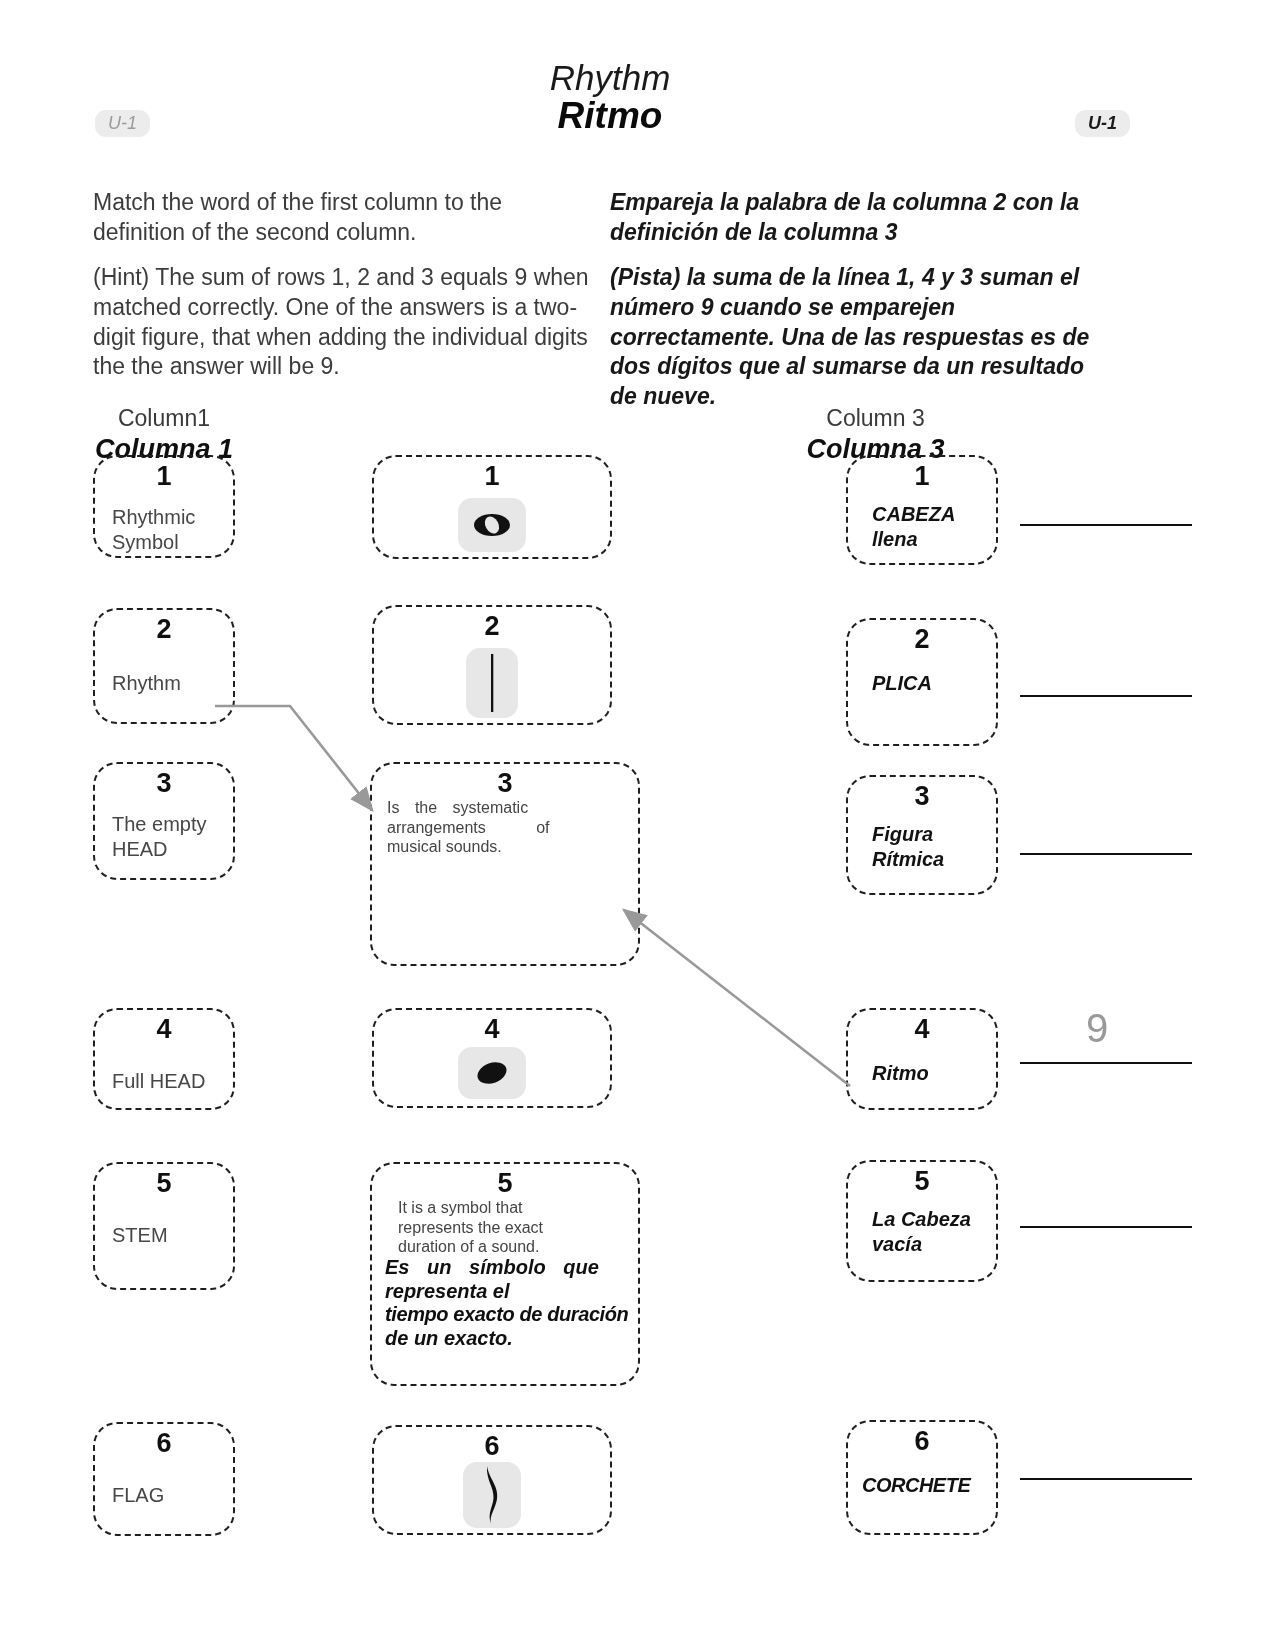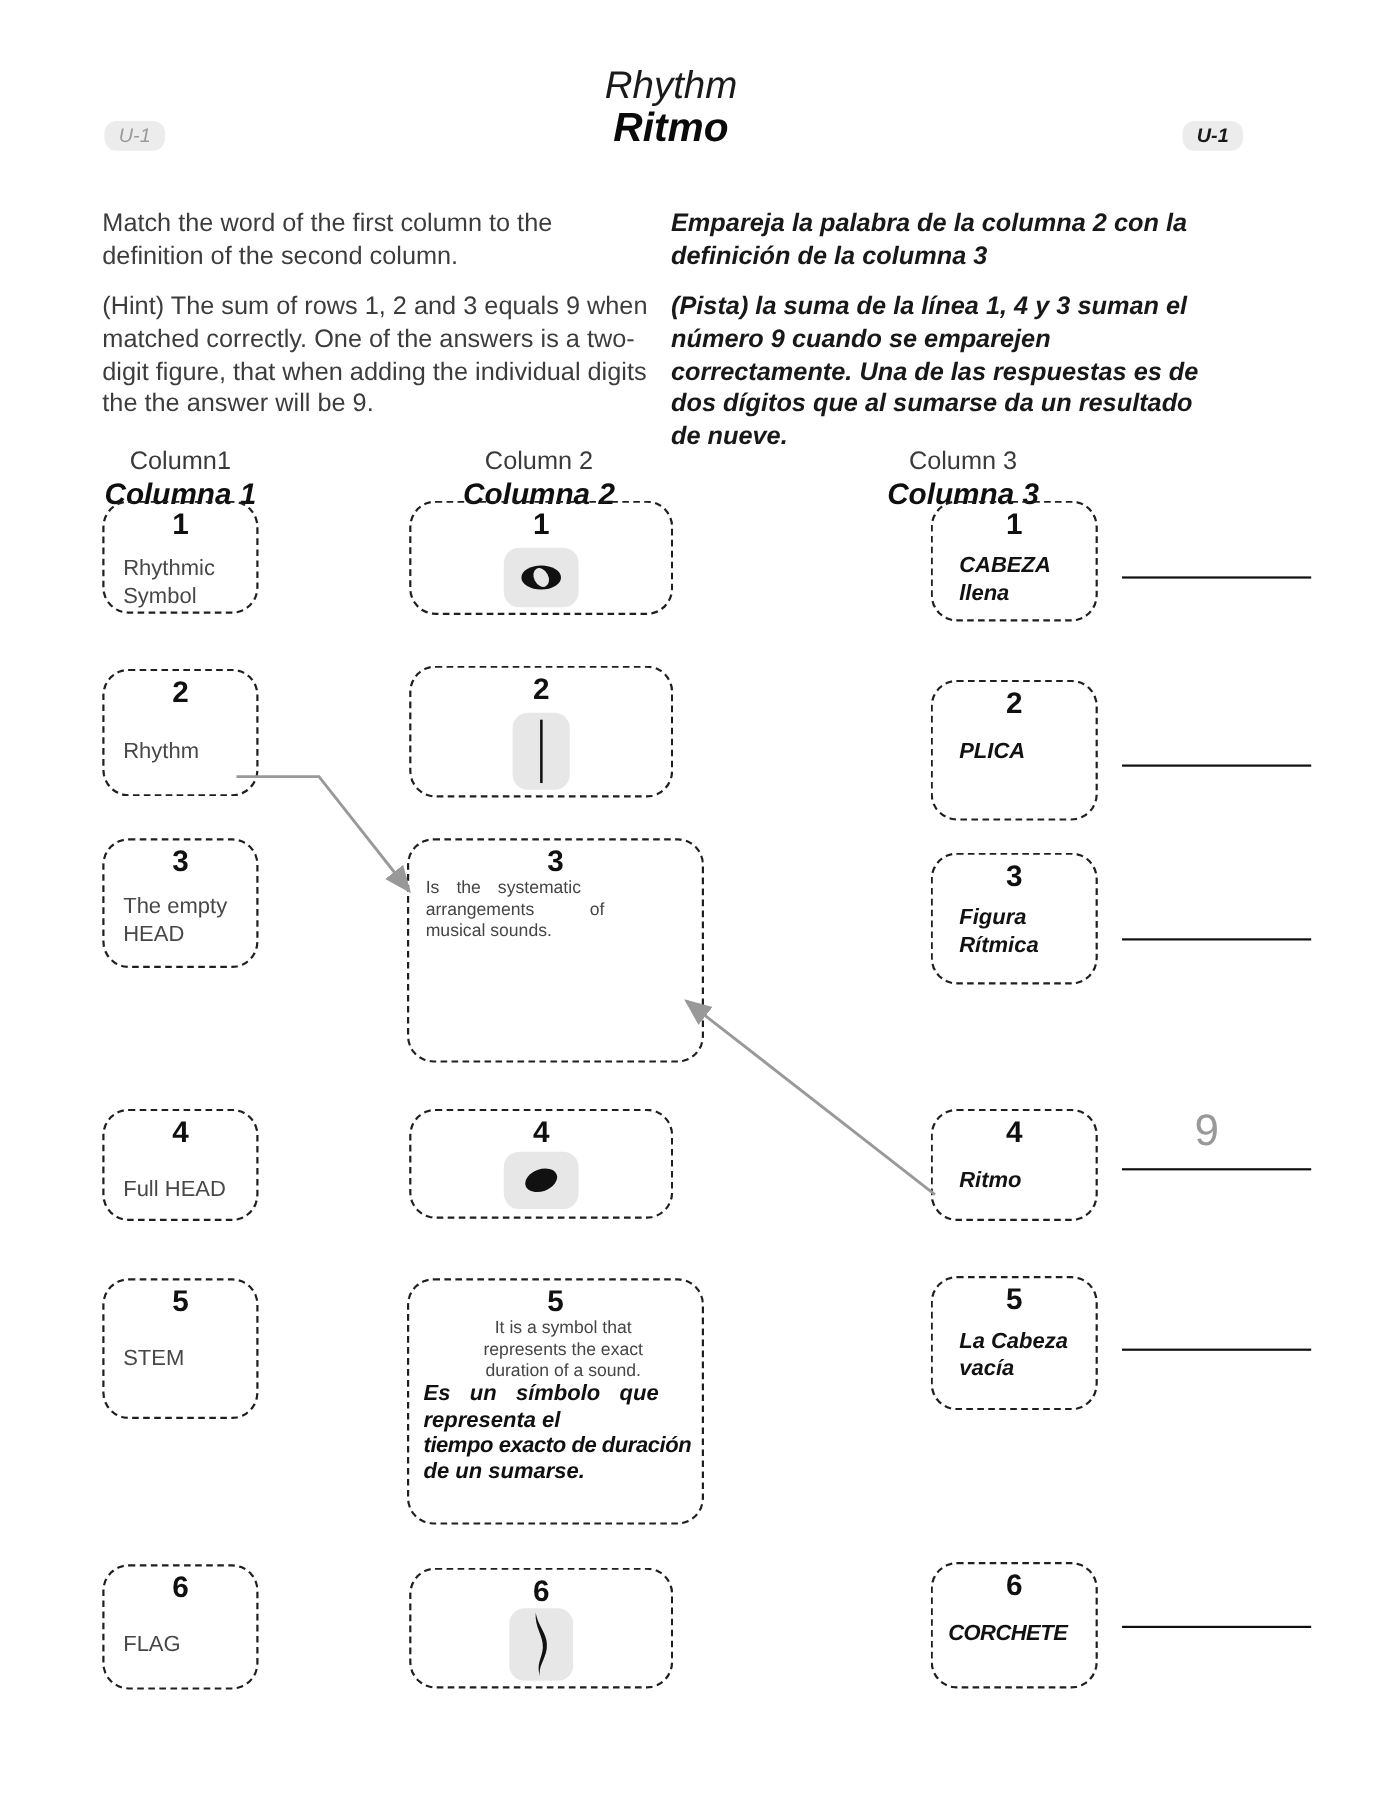--- a/index.html
+++ b/index.html
@@ -75,24 +75,20 @@
   </div>
   <div class="instr es">
     <p>Empareja la palabra de la columna 2 con la definición de la columna 3</p>
     <p>(Pista) la suma de la línea 1, 4 y 3 suman el número 9 cuando se emparejen correctamente.  Una de las respuestas es de dos dígitos que al sumarse da un resultado de nueve.</p>
   </div>
 
   <div class="colhead" style="left:88px;width:152px;">
     <div class="en">Column1</div>
     <div class="es">Columna 1</div>
   </div>
-  <div class="colhead" style="left:365px;width:250px;">
-    <div class="en">Column 2</div>
-    <div class="es">Columna 2</div>
-  </div>
   <div class="colhead" style="left:798px;width:155px;">
     <div class="en">Column 3</div>
     <div class="es">Columna 3</div>
   </div>
 
   <div class="box c1-b1" style="left:93px;top:455px;width:142px;height:103px;">
     <div class="num">1</div>
     <div class="wordlines">
       <div>Rhythmic</div>
       <div>Symbol</div>
@@ -167,30 +163,30 @@
     <div class="num">4</div>
     <div class="sym" style="width:68px;height:52px;margin-top:4px;">
       <svg width="40" height="28" viewBox="0 0 40 28">
         <ellipse cx="20" cy="14" rx="15" ry="10" transform="rotate(-20 20 14)" fill="#111"></ellipse>
       </svg>
     </div>
   </div>
 
   <div class="box" style="left:370px;top:1162px;width:270px;height:224px;">
     <div class="num">5</div>
-    <div class="def-en" style="padding-left:26px;text-align:center;">
+    <div class="def-en" style="padding-left:26px;">
       <div>It is a symbol that</div>
       <div>represents the exact</div>
       <div>duration of a sound.</div>
     </div>
     <div class="def-es">
       <div class="ws-c">Es un símbolo que</div>
       <div>representa el</div>
       <div class="cond">tiempo exacto de duración</div>
-      <div>de un sumarse.</div>
+      <div>de un exacto.</div>
     </div>
   </div>
 
   <div class="box" style="left:372px;top:1425px;width:240px;height:110px;">
     <div class="num">6</div>
     <div class="sym" style="width:58px;height:66px;margin-top:2px;">
       <svg width="24" height="60" viewBox="0 0 24 60">
         <path d="M7,1 C9,14 19,21 17,34 C15.5,44 9,50 11,59 C7,48 13,42 13.5,33 C14,22 6,15 7,1 Z" fill="#111"></path>
       </svg>
     </div>

